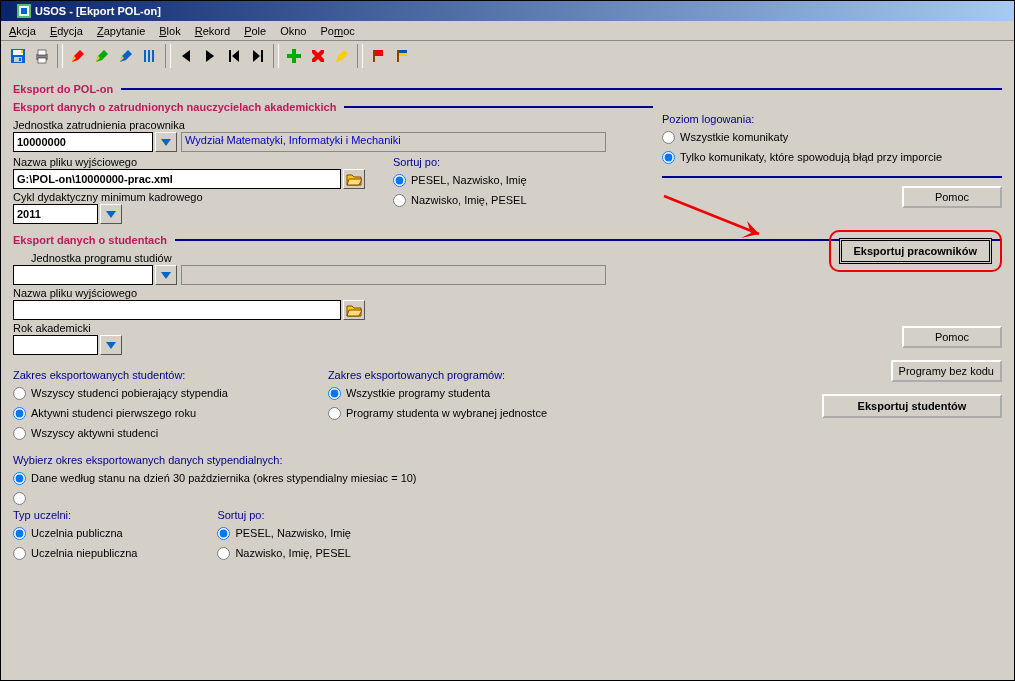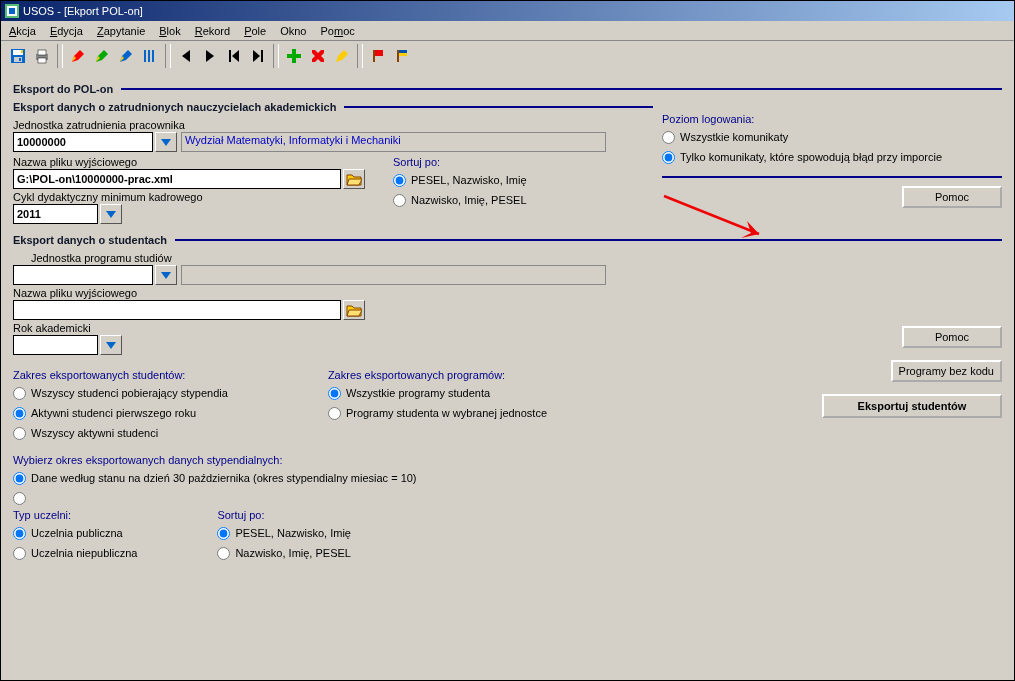--- a/index.html
+++ b/index.html
@@ -1,26 +1,26 @@
 <!DOCTYPE html>
 <html><head>
 <meta charset="utf-8">
 <style>
   *{box-sizing:border-box;margin:0;padding:0;font-family:Tahoma,Arial,sans-serif;font-size:11px}
   body{background:#d4d0c8;width:1015px;height:681px;overflow:hidden;border:1px solid #000;position:relative}
-  .titlebar{background:linear-gradient(to right,#0a246a,#a6caf0);height:20px;display:flex;align-items:center;color:#fff;padding-left:4px;font-weight:normal}
+  .titlebar{background:linear-gradient(to right,#0a246a,#a6caf0);height:20px;display:flex;align-items:center;color:#fff;padding-left:16px;font-weight:bold}
   .titlebar svg{margin-right:4px}
   .menubar{background:#d4d0c8;height:20px;display:flex;align-items:center;padding-left:8px;gap:14px;border-bottom:1px solid #888}
   .menubar span{cursor:pointer}
   .menubar span u{text-decoration:underline}
   .toolbar{background:#d4d0c8;height:30px;display:flex;align-items:center;padding-left:6px;gap:2px}
   .tb-sep{width:6px;height:24px;border-left:1px solid #888;border-right:1px solid #fff;margin:0 2px}
   .tb-btn{width:22px;height:22px;display:flex;align-items:center;justify-content:center;cursor:pointer}
   .content{padding:8px 12px;position:relative}
-  .section-title{color:#0f172a;font-weight:bold;font-size:13px;display:flex;align-items:center;margin-top:4px;margin-bottom:6px}
+  .section-title{color:#be185d;font-weight:bold;font-size:13px;display:flex;align-items:center;margin-top:4px;margin-bottom:6px}
   .section-title .rule{flex:1;height:2px;background:#00008b;margin-left:8px}
   .label{color:#000;margin-top:2px;margin-bottom:1px}
   .label-blue{color:#00008b;margin-bottom:3px}
   .txt{background:#fff;border:1px solid #000;height:20px;padding:1px 3px;font-weight:bold}
   .txt-ro{background:#d4d0c8;border:1px solid #888;height:20px;padding:1px 3px;color:#0000c8}
   .lov{width:22px;height:20px;background:#d4d0c8;border:1px solid #fff;border-right-color:#555;border-bottom-color:#555;display:inline-flex;align-items:center;justify-content:center;cursor:pointer;margin-left:2px}
   .row{display:flex;align-items:center}
   .btn{background:#d4d0c8;border:2px outset #fff;padding:1px 6px;height:22px;cursor:pointer;min-width:100px;text-align:center}
   .btn-bold{font-weight:bold;min-width:180px;height:24px}
   .btn-focus{border:3px double #000;background:#d4d0c8;padding:2px 12px;font-weight:bold;height:26px}
@@ -167,20 +167,25 @@
         <span>Wszystkie komunikaty</span>
       </label>
     <label class="radio">
         <input type="radio" name="log" checked="" style="">
         <span>Tylko komunikaty, które spowodują błąd przy imporcie</span>
       </label>
     <div class="right-rule"></div>
     <div style="display:flex;justify-content:flex-end;margin-bottom:22px">
       <button class="btn">Pomoc</button>
     </div>
+    <div style="display:flex;justify-content:flex-end;position:relative">
+      <div style="border:2px solid #e00;border-radius:10px;padding:6px 8px">
+        <button class="btn-focus">Eksportuj pracowników</button>
+      </div>
+    </div>
   </div>
 
   <div class="section-title" style="max-width:640px">
     <span>Eksport danych o zatrudnionych nauczycielach akademickich</span>
       <div class="rule"></div>
   </div>
 
   <div class="label">Jednostka zatrudnienia pracownika</div>
   <div class="row">
     <input class="txt" style="width: 140px;" value="10000000">

